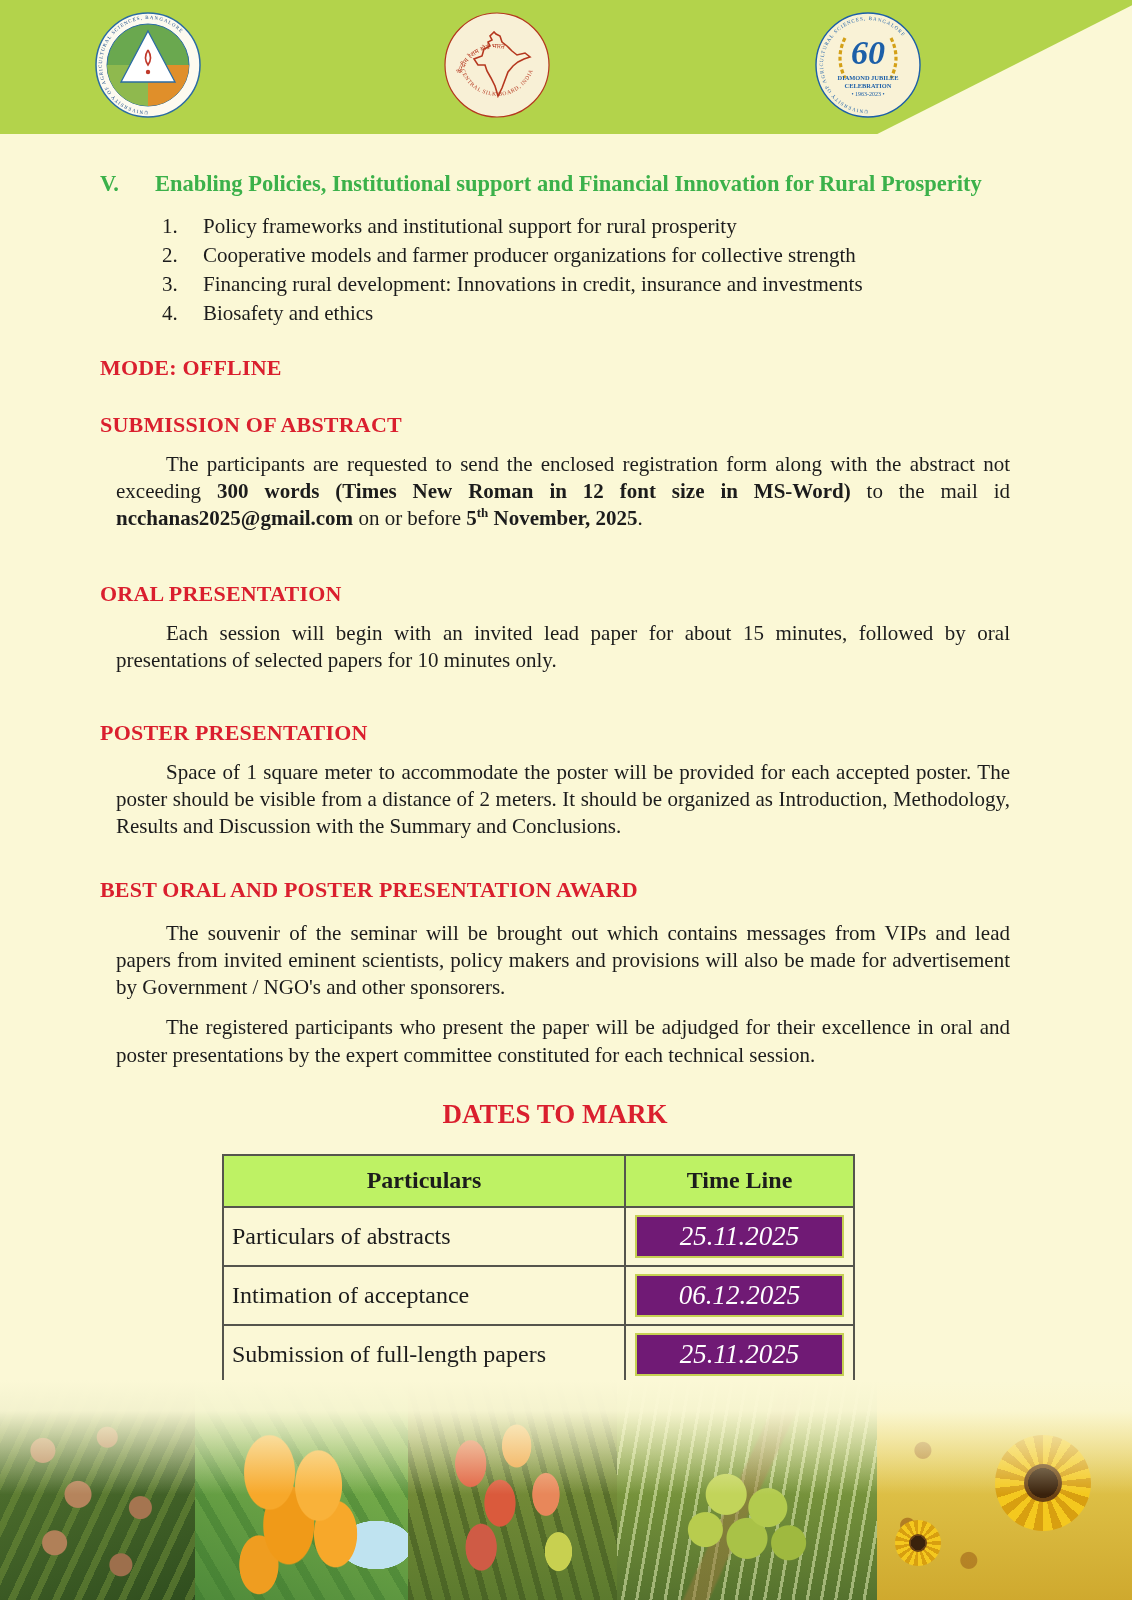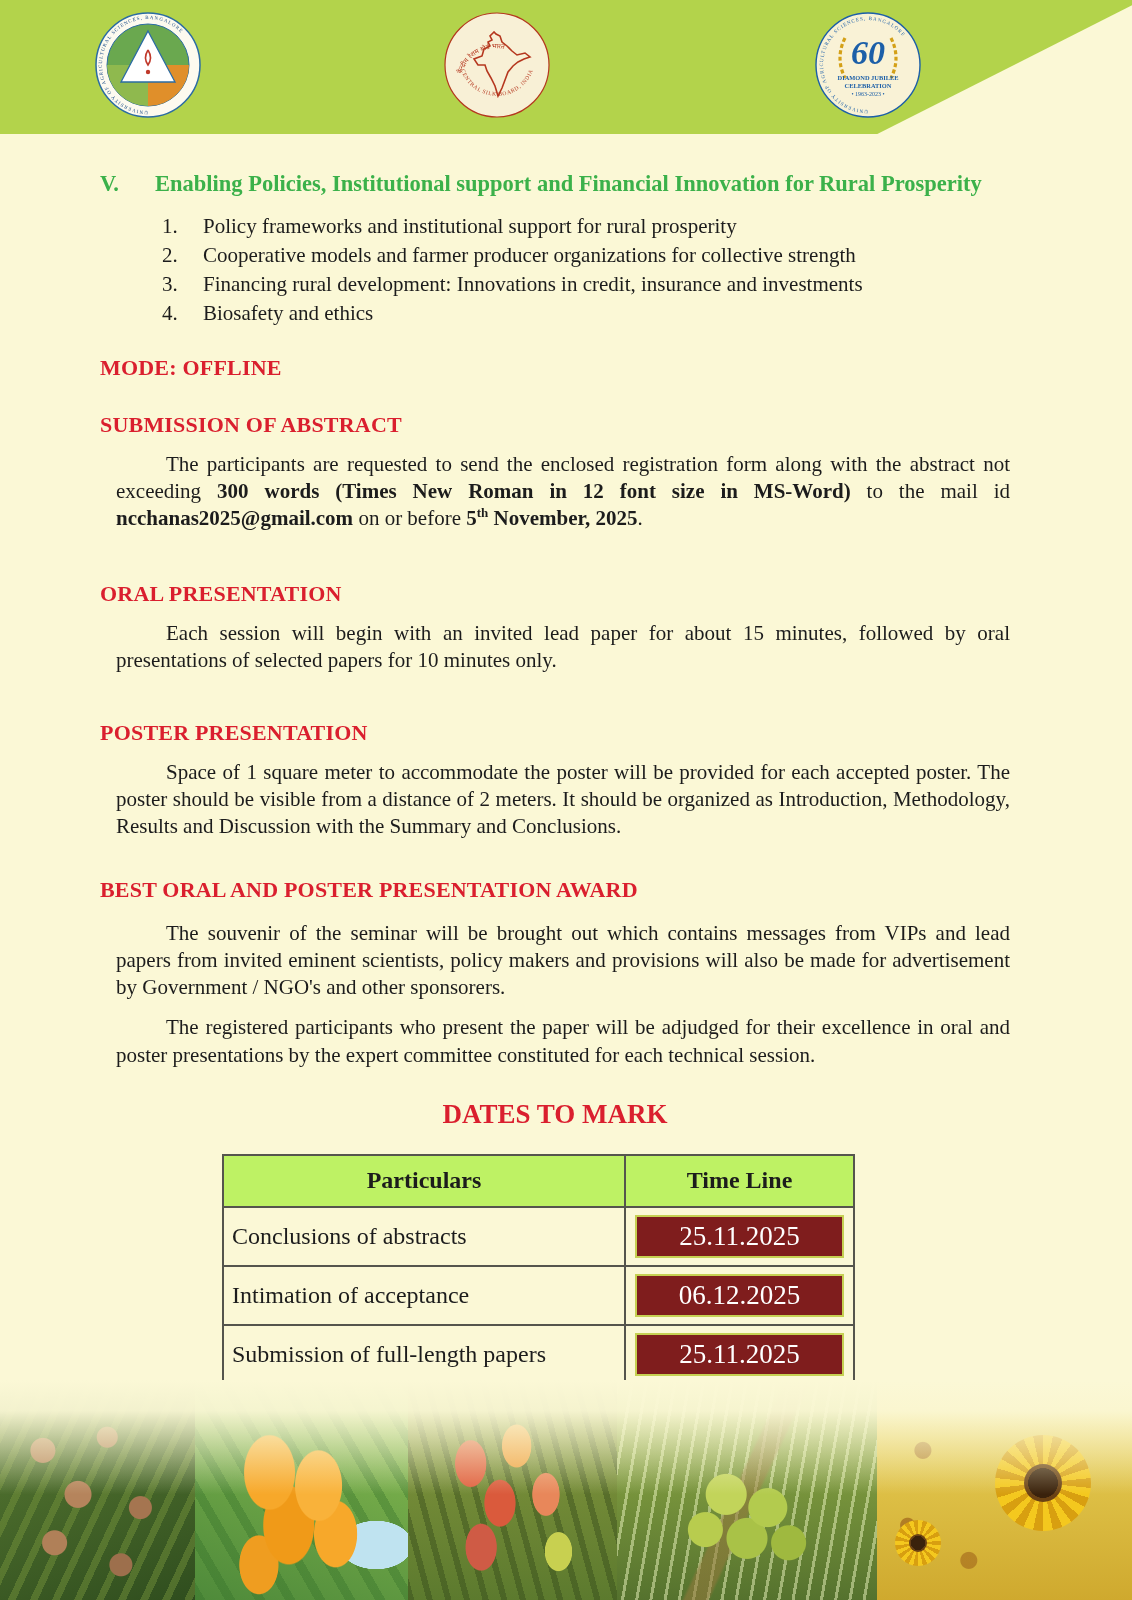--- a/index.html
+++ b/index.html
@@ -31,22 +31,22 @@
   p.body .b{font-weight:bold;}
   p.body .sup{font-weight:bold;vertical-align:super;font-size:0.62em;line-height:0;}
   h2.dates{color:#da1f2e;font-size:27px;text-align:center;margin:30px 0 0 0;font-weight:bold;}
 
   
   .tbl{border-collapse:collapse;margin:24px 0 0 122px;width:633px;table-layout:fixed;}
   .tbl td,.tbl th{border:2px solid #55554d;}
   .tbl th{background:#bef264;font-size:24px;font-weight:bold;height:48px;}
   .tbl .c-part{width:398px;}
   .tbl td.part{font-size:24px;padding:6px 6px 6px 8px;height:45px;}
-  .chip{background:#7f1d1d;border:2px solid #c6d052;color:#fff;text-align:center;
-        font-size:27px;margin:3px 8px;padding:4px 0;}
+  .chip{background:#701a75;border:2px solid #c6d052;color:#fff;text-align:center;
+        font-size:27px;margin:3px 8px;padding:4px 0;font-style:italic;}
 
   
   .strip{position:absolute;left:0;bottom:0;width:1132px;height:220px;display:flex;}
   .strip .panel{position:relative;height:220px;overflow:hidden;}
   .p1{flex:0 0 195px;background:
       radial-gradient(circle at 22% 32%, #b5845c 0 12px, rgba(0,0,0,0) 13px),
       radial-gradient(circle at 55% 26%, #ad7d55 0 10px, rgba(0,0,0,0) 11px),
       radial-gradient(circle at 40% 52%, #b5845c 0 13px, rgba(0,0,0,0) 14px),
       radial-gradient(circle at 72% 58%, #a57550 0 11px, rgba(0,0,0,0) 12px),
       radial-gradient(circle at 28% 74%, #b08058 0 12px, rgba(0,0,0,0) 13px),
@@ -197,21 +197,21 @@
 
     <h2 class="dates">DATES TO MARK</h2>
 
     <table class="tbl">
       <tbody>
           <tr>
         <th class="c-part">Particulars</th>
         <th>Time Line</th>
       </tr>
       <tr>
-        <td class="part">Conclusions of abstracts</td>
+        <td class="part">Particulars of abstracts</td>
         <td>
           <div class="chip">25.11.2025</div>
         </td>
       </tr>
       <tr>
         <td class="part">Intimation of acceptance</td>
         <td>
           <div class="chip">06.12.2025</div>
         </td>
       </tr>

